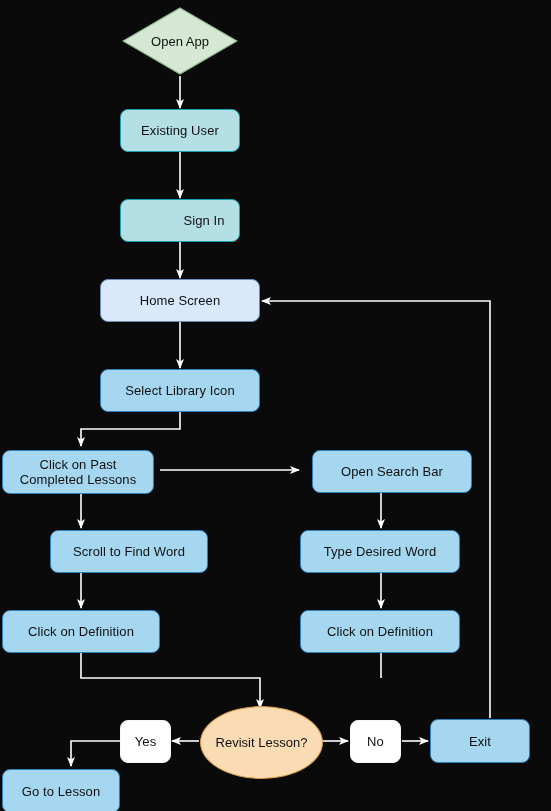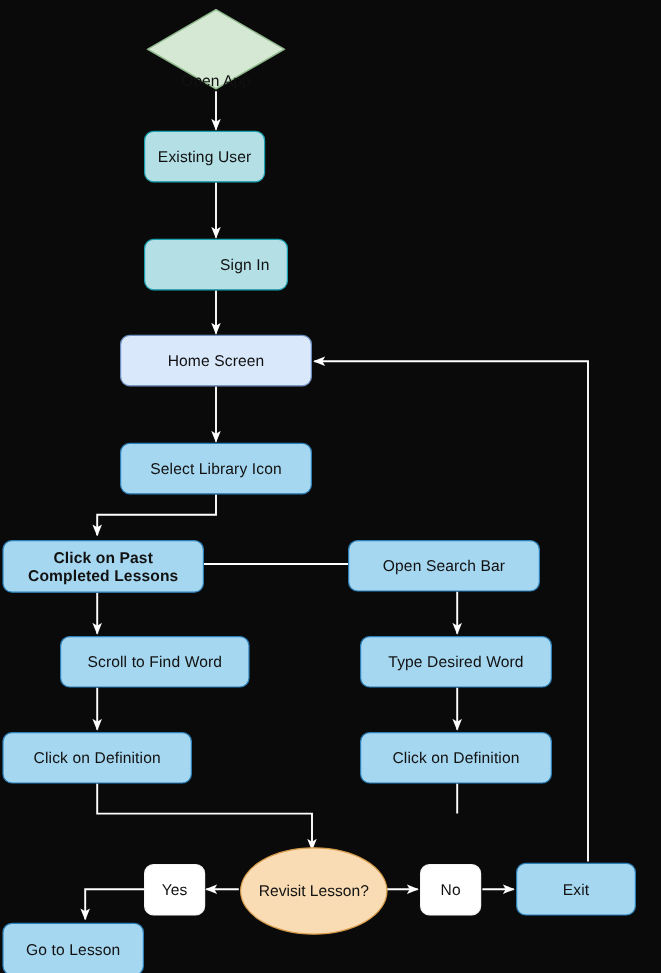--- a/index.html
+++ b/index.html
@@ -41,21 +41,21 @@
     border: 1px solid;
   }
   .teal   { background: #b3dfe5; border-color: #1ba1b0; }
   .lav    { background: #dae8fc; border-color: #6c8ebf; }
   .blue   { background: #a6d7f0; border-color: #2c7fb8; }
   .white  { background: #ffffff; border-color: #f5f5f5; }
   .diamond-wrap {
     position: absolute;
     z-index: 2;
     display: flex;
-    align-items: flex-end;
+    align-items: center;
     justify-content: center;
   }
   .diamond-shape {
     position: absolute;
     left: 0; top: 0;
     width: 100%; height: 100%;
   }
   .diamond-label, .ellipse-label {
     position: relative;
     z-index: 3;
@@ -110,41 +110,41 @@
     </g>
   </svg>
 
   <div class="diamond-wrap" style="left:122px; top:7px; width:116px; height:68px;">
     <svg class="diamond-shape" viewBox="0 0 116 68" preserveAspectRatio="none">
       <path d="M58,1 L115,34 L58,67 L1,34 Z" fill="#d5e8d4" stroke="#8fb98c" stroke-width="1.2"></path>
     </svg>
     <span class="diamond-label">Open App</span>
   </div>
 
-  <div class="node rect teal" style="left:120px; top:109px; width:101px; height:43px;">
+  <div class="node rect teal" style="left:120px; top:109px; width:120px; height:43px;">
     <span>Existing User</span>
   </div>
 
   <div class="node rect teal" style="left:120px; top:199px; width:120px; height:43px;padding-left:48px;">
     <span>Sign In</span>
   </div>
 
   <div class="node rect blue" style="left:100px; top:369px; width:160px; height:43px;">
     <span>Select Library Icon</span>
   </div>
 
   <div class="node rect lav" style="left:100px; top:279px; width:160px; height:43px;">
     <span>Home Screen</span>
   </div>
 
-  <div class="node rect blue" style="left:2px; top:450px; width:168px; height:44px; padding:0 11px;font-weight:bold;">
+  <div class="node rect blue" style="left:2px; top:450px; width:152px; height:44px; padding:0 11px;">
     <span>Click on Past Completed Lessons</span>
   </div>
 
-  <div class="node rect blue" style="left:290px; top:450px; width:160px; height:43px;">
+  <div class="node rect blue" style="left:312px; top:450px; width:160px; height:43px;">
     <span>Open Search Bar</span>
   </div>
 
   <div class="node rect blue" style="left:2px; top:530px; width:158px; height:43px;margin-left:48px;">
     <span>Scroll to Find Word</span>
   </div>
 
   <div class="node rect blue" style="left:300px; top:530px; width:160px; height:43px;">
     <span>Type Desired Word</span>
   </div>

